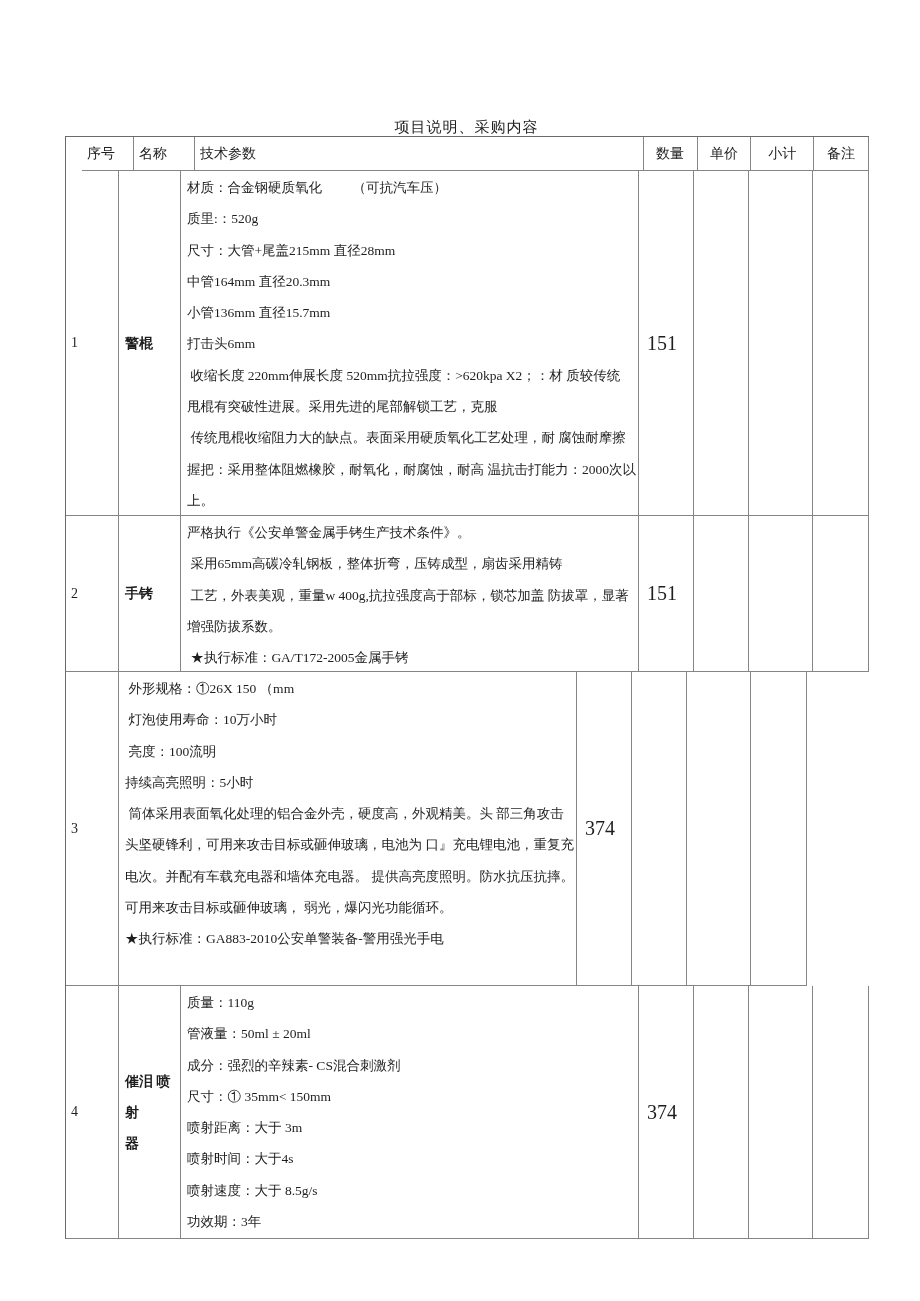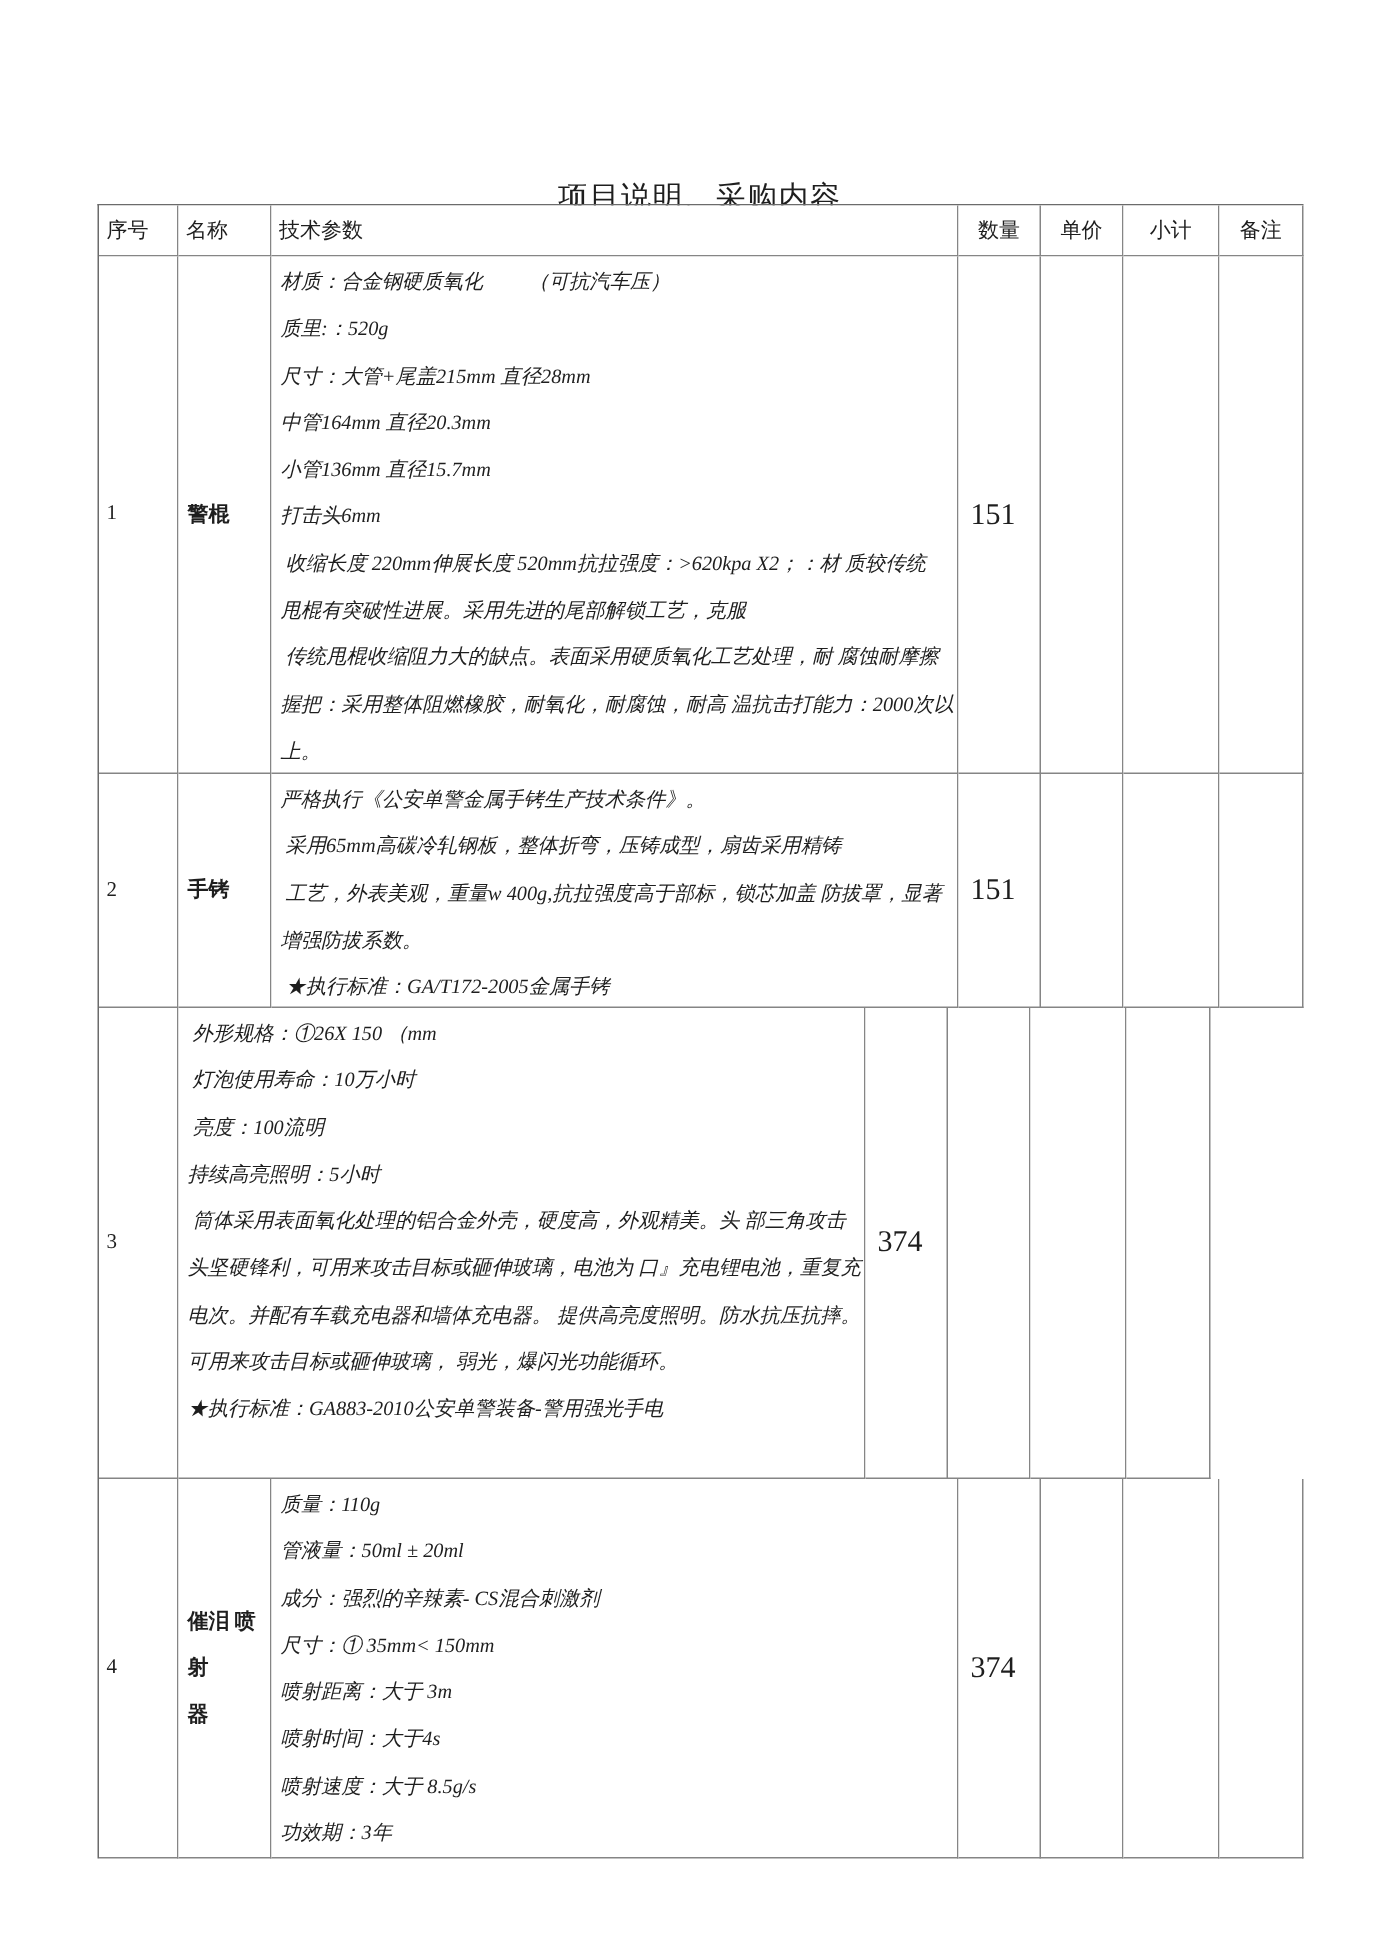--- a/index.html
+++ b/index.html
@@ -3,56 +3,56 @@
 <meta charset="utf-8">
 <style>
   html,body { margin:0; padding:0; background:#ffffff; }
   .page {
     position:relative; width:920px; height:1301px; background:#ffffff;
     font-family:"Liberation Serif","DejaVu Serif",serif; color:#1e1e1e;
     overflow:hidden;
   }
   .doc-title {
     position:absolute; left:65px; top:118px; width:803px;
-    text-align:center; font-size:20px; letter-spacing:1px; white-space:pre;
+    text-align:center; font-size:15px; letter-spacing:1px; white-space:pre;
   }
   .tbl {
     position:absolute; left:65px; top:136px; width:803px;
     border-top:1px solid #6b6b6b; border-left:1px solid #6b6b6b;
   }
   .tr { display:flex; }
   .td {
     box-sizing:border-box;
     border-right:1px solid #858585; border-bottom:1px solid #858585;
     background:#ffffff;
   }
   .c0 { width:53px; }
   .c1 { width:62px; }
   .c2 { width:458px; }
   .c3 { width:55px; }
   .c4 { width:55px; }
   .c5 { width:64px; }
   .c6 { width:56px; }
-  .hrow  { height:34px; }
+  .hrow  { height:34px;margin-left:16px; }
   .row1  { height:345px; }
   .row2  { height:156px; }
   .row3  { height:314px; }
   .row4  { height:253px; }
   .th { display:flex; align-items:center; font-size:14px; white-space:pre; }
   .th.left   { justify-content:flex-start; padding-left:5px; }
   .th.center { justify-content:center;text-align:right; }
   .vcenter { display:flex; flex-direction:column; justify-content:center; }
   .no-cell  { font-size:14px; padding-left:5px; }
   .name-cell{ font-size:14px; padding-left:6px; }
   .name-cell .nline { line-height:31px; white-space:pre;font-weight:bold; }
   .qty-cell { font-size:20px; padding-left:8px; }
   .spec {
     font-size:13.5px; padding-left:6px; padding-top:1px; overflow:visible;
   }
-  .spec .line { height:31.3px; line-height:31.3px; white-space:pre;font-style:italic; }
+  .spec .line { height:31.3px; line-height:31.3px; white-space:pre; }
   .it { font-style:italic; }
 </style>
 </head>
 <body>
 
 <div class="page">
 
   <div class="doc-title">项目说明、采购内容</div>
 
   <div class="tbl">

